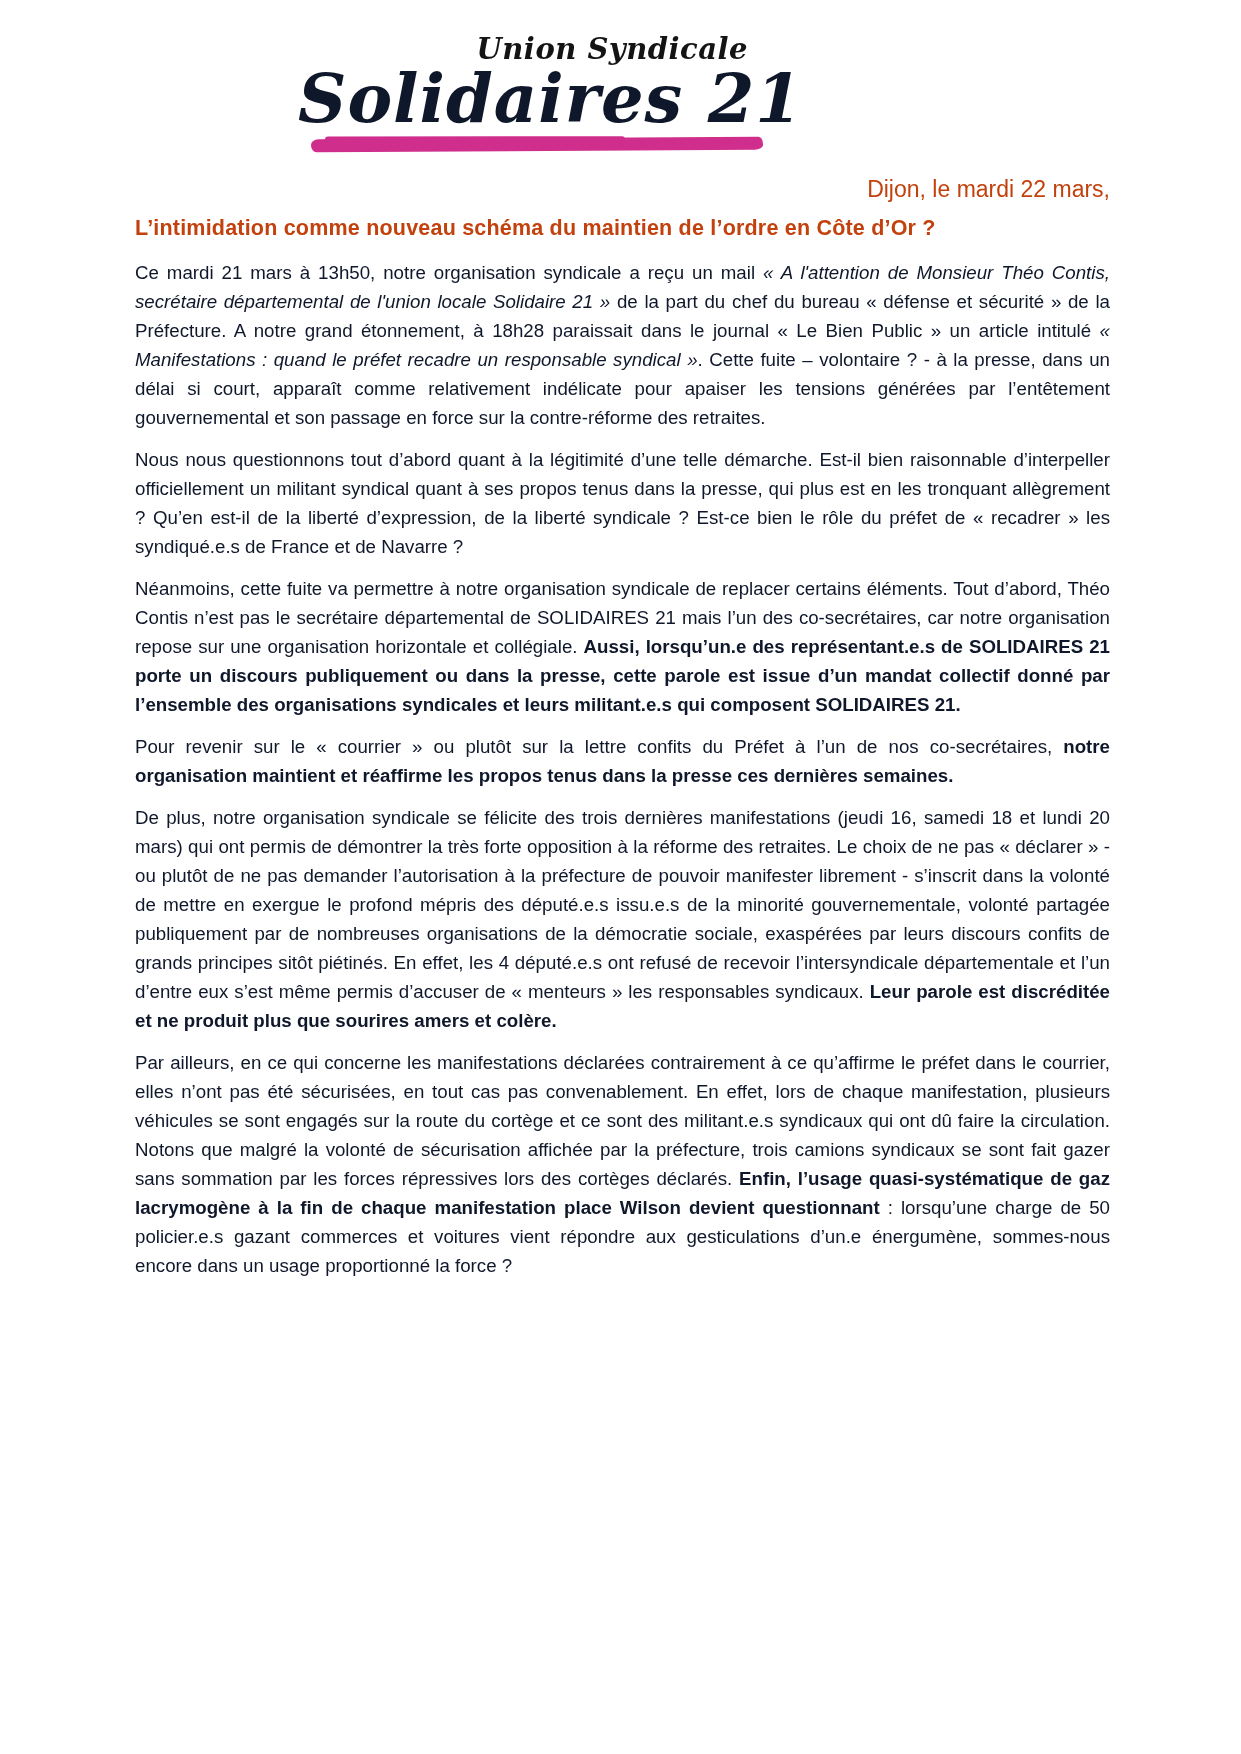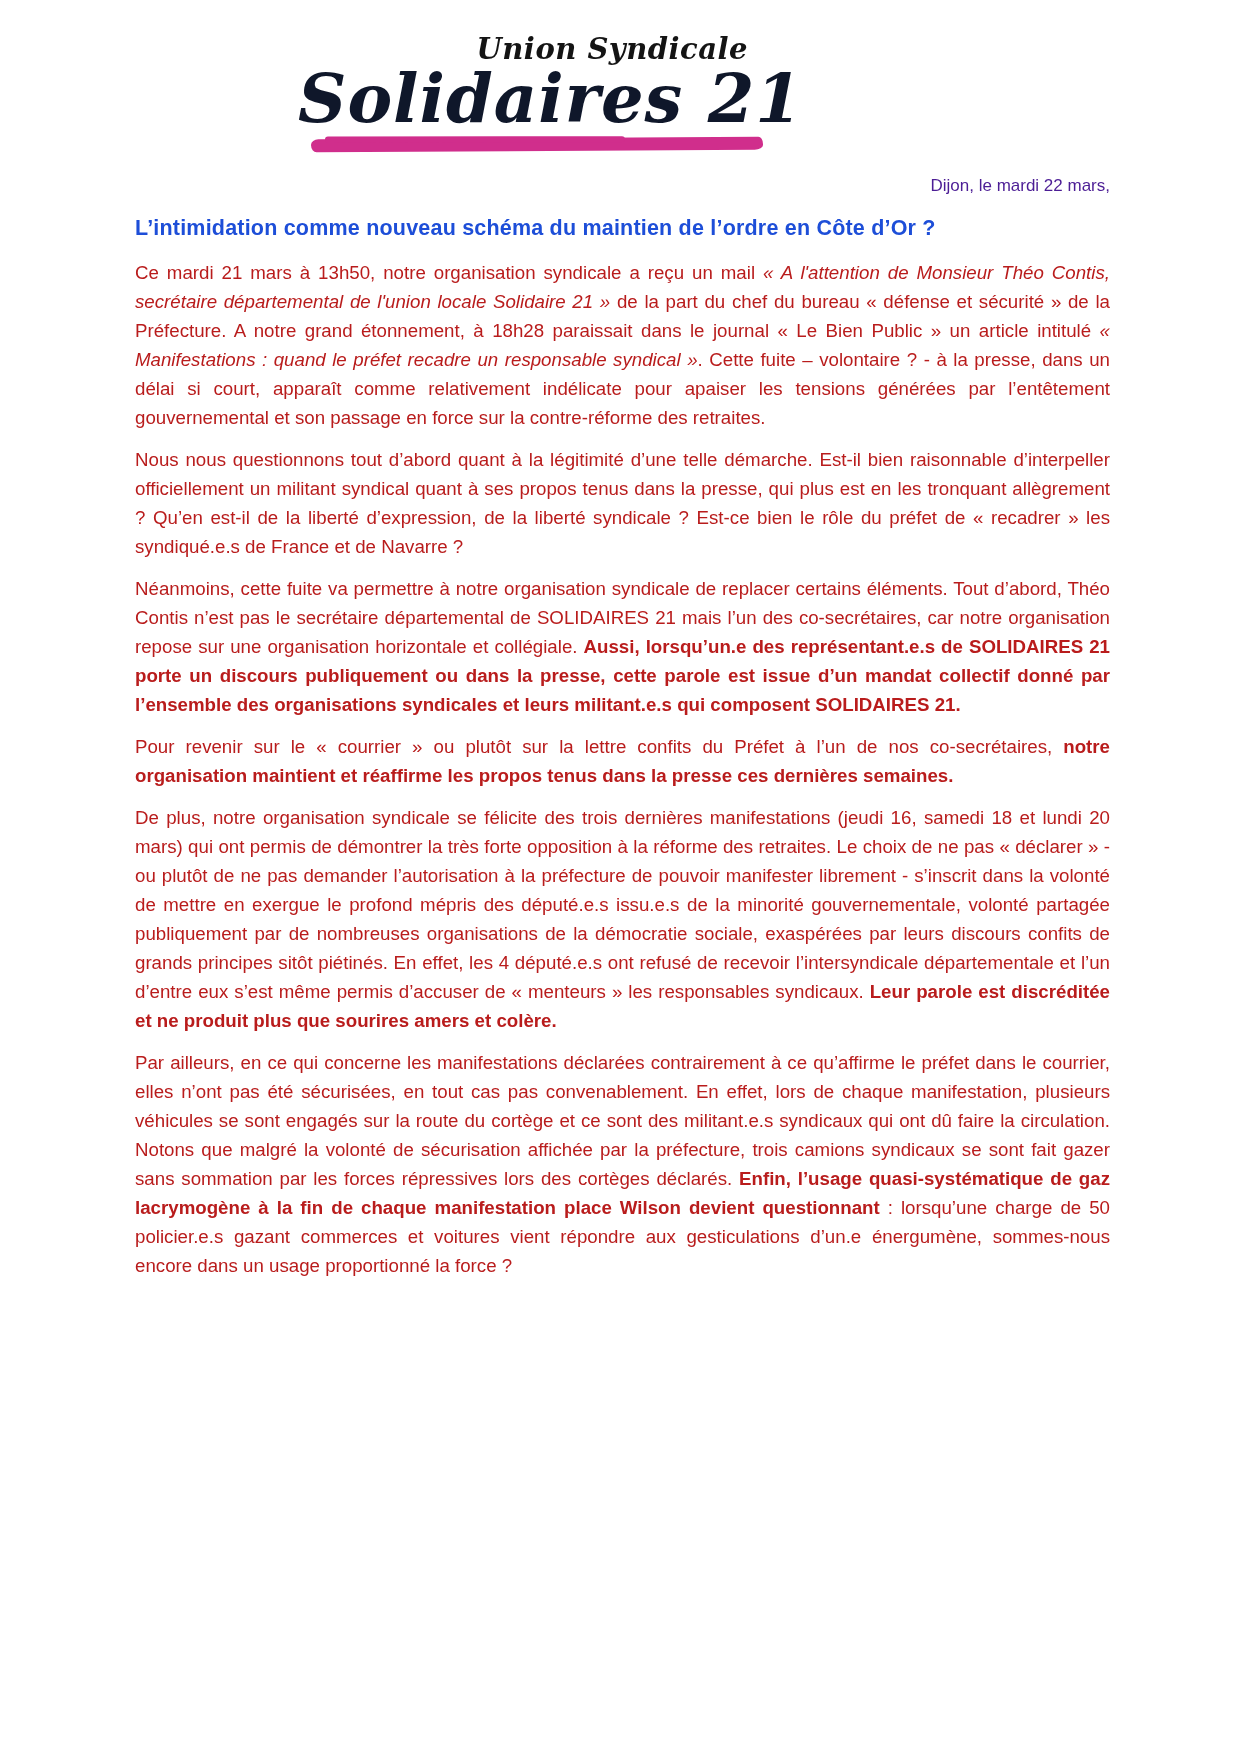--- a/index.html
+++ b/index.html
@@ -65,22 +65,22 @@
     background: #d02e8c;
     border-radius: 4px;
     transform: rotate(0.3deg);
   }
 
   
   .dateline {
     position: absolute;
     top: 176px;
     right: 131px;
-    font-size: 17px;
-    color: #4c1d95;
+    font-size: 23px;
+    color: #c2410c;
   }
 
   
   .doc-title {
     position: absolute;
     top: 216px;
     left: 135px;
     width: 975px;
     font-weight: bold;
     font-size: 21.5px;
@@ -93,39 +93,39 @@
     position: absolute;
     top: 258px;
     left: 135px;
     width: 975px;
   }
   .para {
     margin: 0 0 13px 0;
     text-align: justify;
     font-size: 18.7px;
     line-height: 29px;
-    color: #b91c1c;
+    color: #0f172a;
   }
   .para span.it { font-style: italic; }
   .para span.bd { font-weight: bold; }
 </style>
 </head>
 <body>
 
 <div class="page">
 
   <div class="logo-block">
     <div class="logo-top">Union Syndicale</div>
     <div class="logo-main">Solidaires 21</div>
     <div class="logo-underline" style="background: rgb(208, 46, 140);"></div>
   </div>
 
   <div class="dateline">Dijon, le mardi 22 mars,</div>
 
-  <div class="doc-title" style="color: #1d4ed8;">L’intimidation comme nouveau schéma du maintien de l’ordre en Côte d’Or ?</div>
+  <div class="doc-title" style="color: #c2410c;">L’intimidation comme nouveau schéma du maintien de l’ordre en Côte d’Or ?</div>
 
   <div class="doc-body">
       <p class="para"><span>Ce mardi 21 mars à 13h50, notre organisation syndicale a reçu un mail </span><span class="it">« A l'attention de Monsieur Théo Contis, secrétaire départemental de l'union locale Solidaire 21 »</span><span> de la part du chef du bureau « défense et sécurité » de la Préfecture. A notre grand étonnement, à 18h28 paraissait dans le journal « Le Bien Public » un article intitulé </span><span class="it">« Manifestations : quand le préfet recadre un responsable syndical »</span><span>. Cette fuite – volontaire ? - à la presse, dans un délai si court, apparaît comme relativement indélicate pour apaiser les tensions générées par l’entêtement gouvernemental et son passage en force sur la contre-réforme des retraites.</span></p>
       <p class="para"><span>Nous nous questionnons tout d’abord quant à la légitimité d’une telle démarche. Est-il bien raisonnable d’interpeller officiellement un militant syndical quant à ses propos tenus dans la presse, qui plus est en les tronquant allègrement ? Qu’en est-il de la liberté d’expression, de la liberté syndicale ? Est-ce bien le rôle du préfet de « recadrer » les syndiqué.e.s de France et de Navarre ?</span></p>
       <p class="para"><span>Néanmoins, cette fuite va permettre à notre organisation syndicale de replacer certains éléments. Tout d’abord, Théo Contis n’est pas le secrétaire départemental de SOLIDAIRES 21 mais l’un des co-secrétaires, car notre organisation repose sur une organisation horizontale et collégiale. </span><span class="bd">Aussi, lorsqu’un.e des représentant.e.s de SOLIDAIRES 21 porte un discours publiquement ou dans la presse, cette parole est issue d’un mandat collectif donné par l’ensemble des organisations syndicales et leurs militant.e.s qui composent SOLIDAIRES 21.</span></p>
       <p class="para"><span>Pour revenir sur le « courrier » ou plutôt sur la lettre confits du Préfet à l’un de nos co-secrétaires, </span><span class="bd">notre organisation maintient et réaffirme les propos tenus dans la presse ces dernières semaines.</span></p>
       <p class="para"><span>De plus, notre organisation syndicale se félicite des trois dernières manifestations (jeudi 16, samedi 18 et lundi 20 mars) qui ont permis de démontrer la très forte opposition à la réforme des retraites. Le choix de ne pas « déclarer » - ou plutôt de ne pas demander l’autorisation à la préfecture de pouvoir manifester librement - s’inscrit dans la volonté de mettre en exergue le profond mépris des député.e.s issu.e.s de la minorité gouvernementale, volonté partagée publiquement par de nombreuses organisations de la démocratie sociale,  exaspérées par leurs discours confits de grands principes sitôt piétinés. En effet, les 4 député.e.s ont refusé de recevoir l’intersyndicale départementale et l’un d’entre eux s’est même permis d’accuser de « menteurs » les responsables syndicaux. </span><span class="bd">Leur parole est discréditée et ne produit plus que sourires amers et colère.</span></p>
       <p class="para"><span>Par ailleurs, en ce qui concerne les manifestations déclarées contrairement à ce qu’affirme le préfet dans le courrier, elles n’ont pas été sécurisées, en tout cas pas convenablement. En effet, lors de chaque manifestation, plusieurs véhicules se sont engagés sur la route du cortège et ce sont des militant.e.s syndicaux qui ont dû faire la circulation. Notons que malgré la volonté de sécurisation affichée par la préfecture, trois camions syndicaux se sont fait gazer sans sommation par les forces répressives lors des cortèges déclarés. </span><span class="bd">Enfin, l’usage quasi-systématique de gaz lacrymogène à la fin de chaque manifestation place Wilson devient questionnant</span><span> : lorsqu’une charge de 50 policier.e.s gazant commerces et voitures vient répondre aux gesticulations d’un.e  énergumène, sommes-nous encore dans un usage proportionné la force ?</span></p>
     </div>
 

